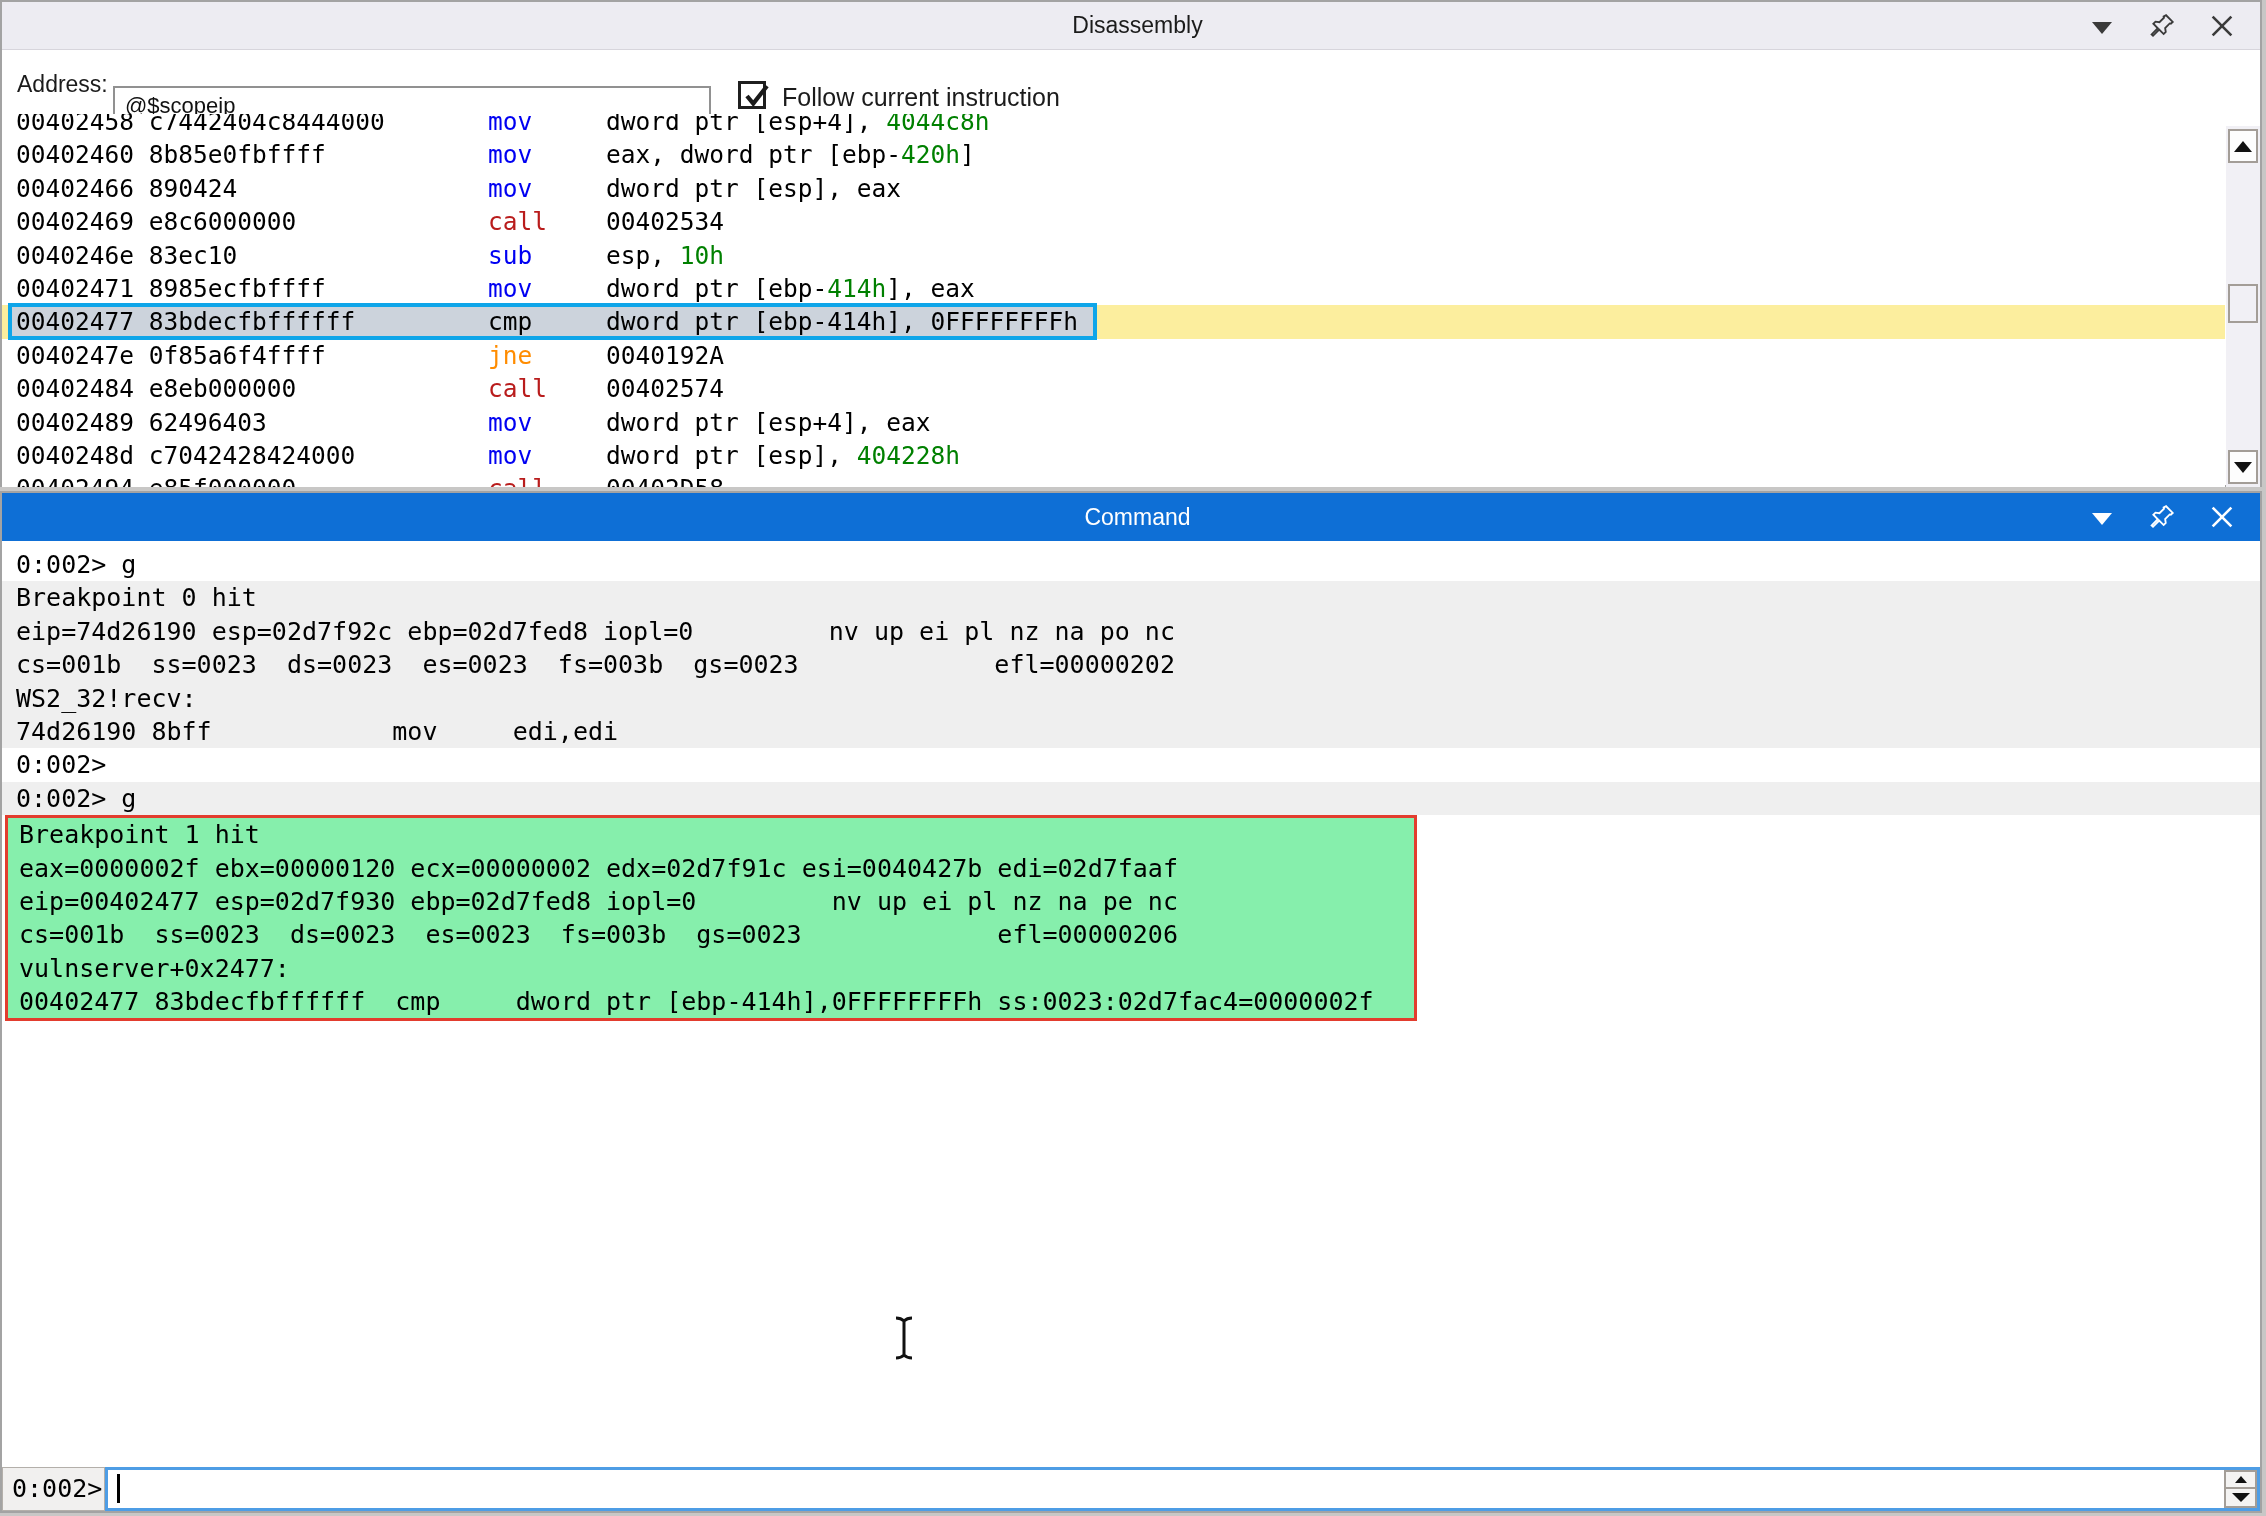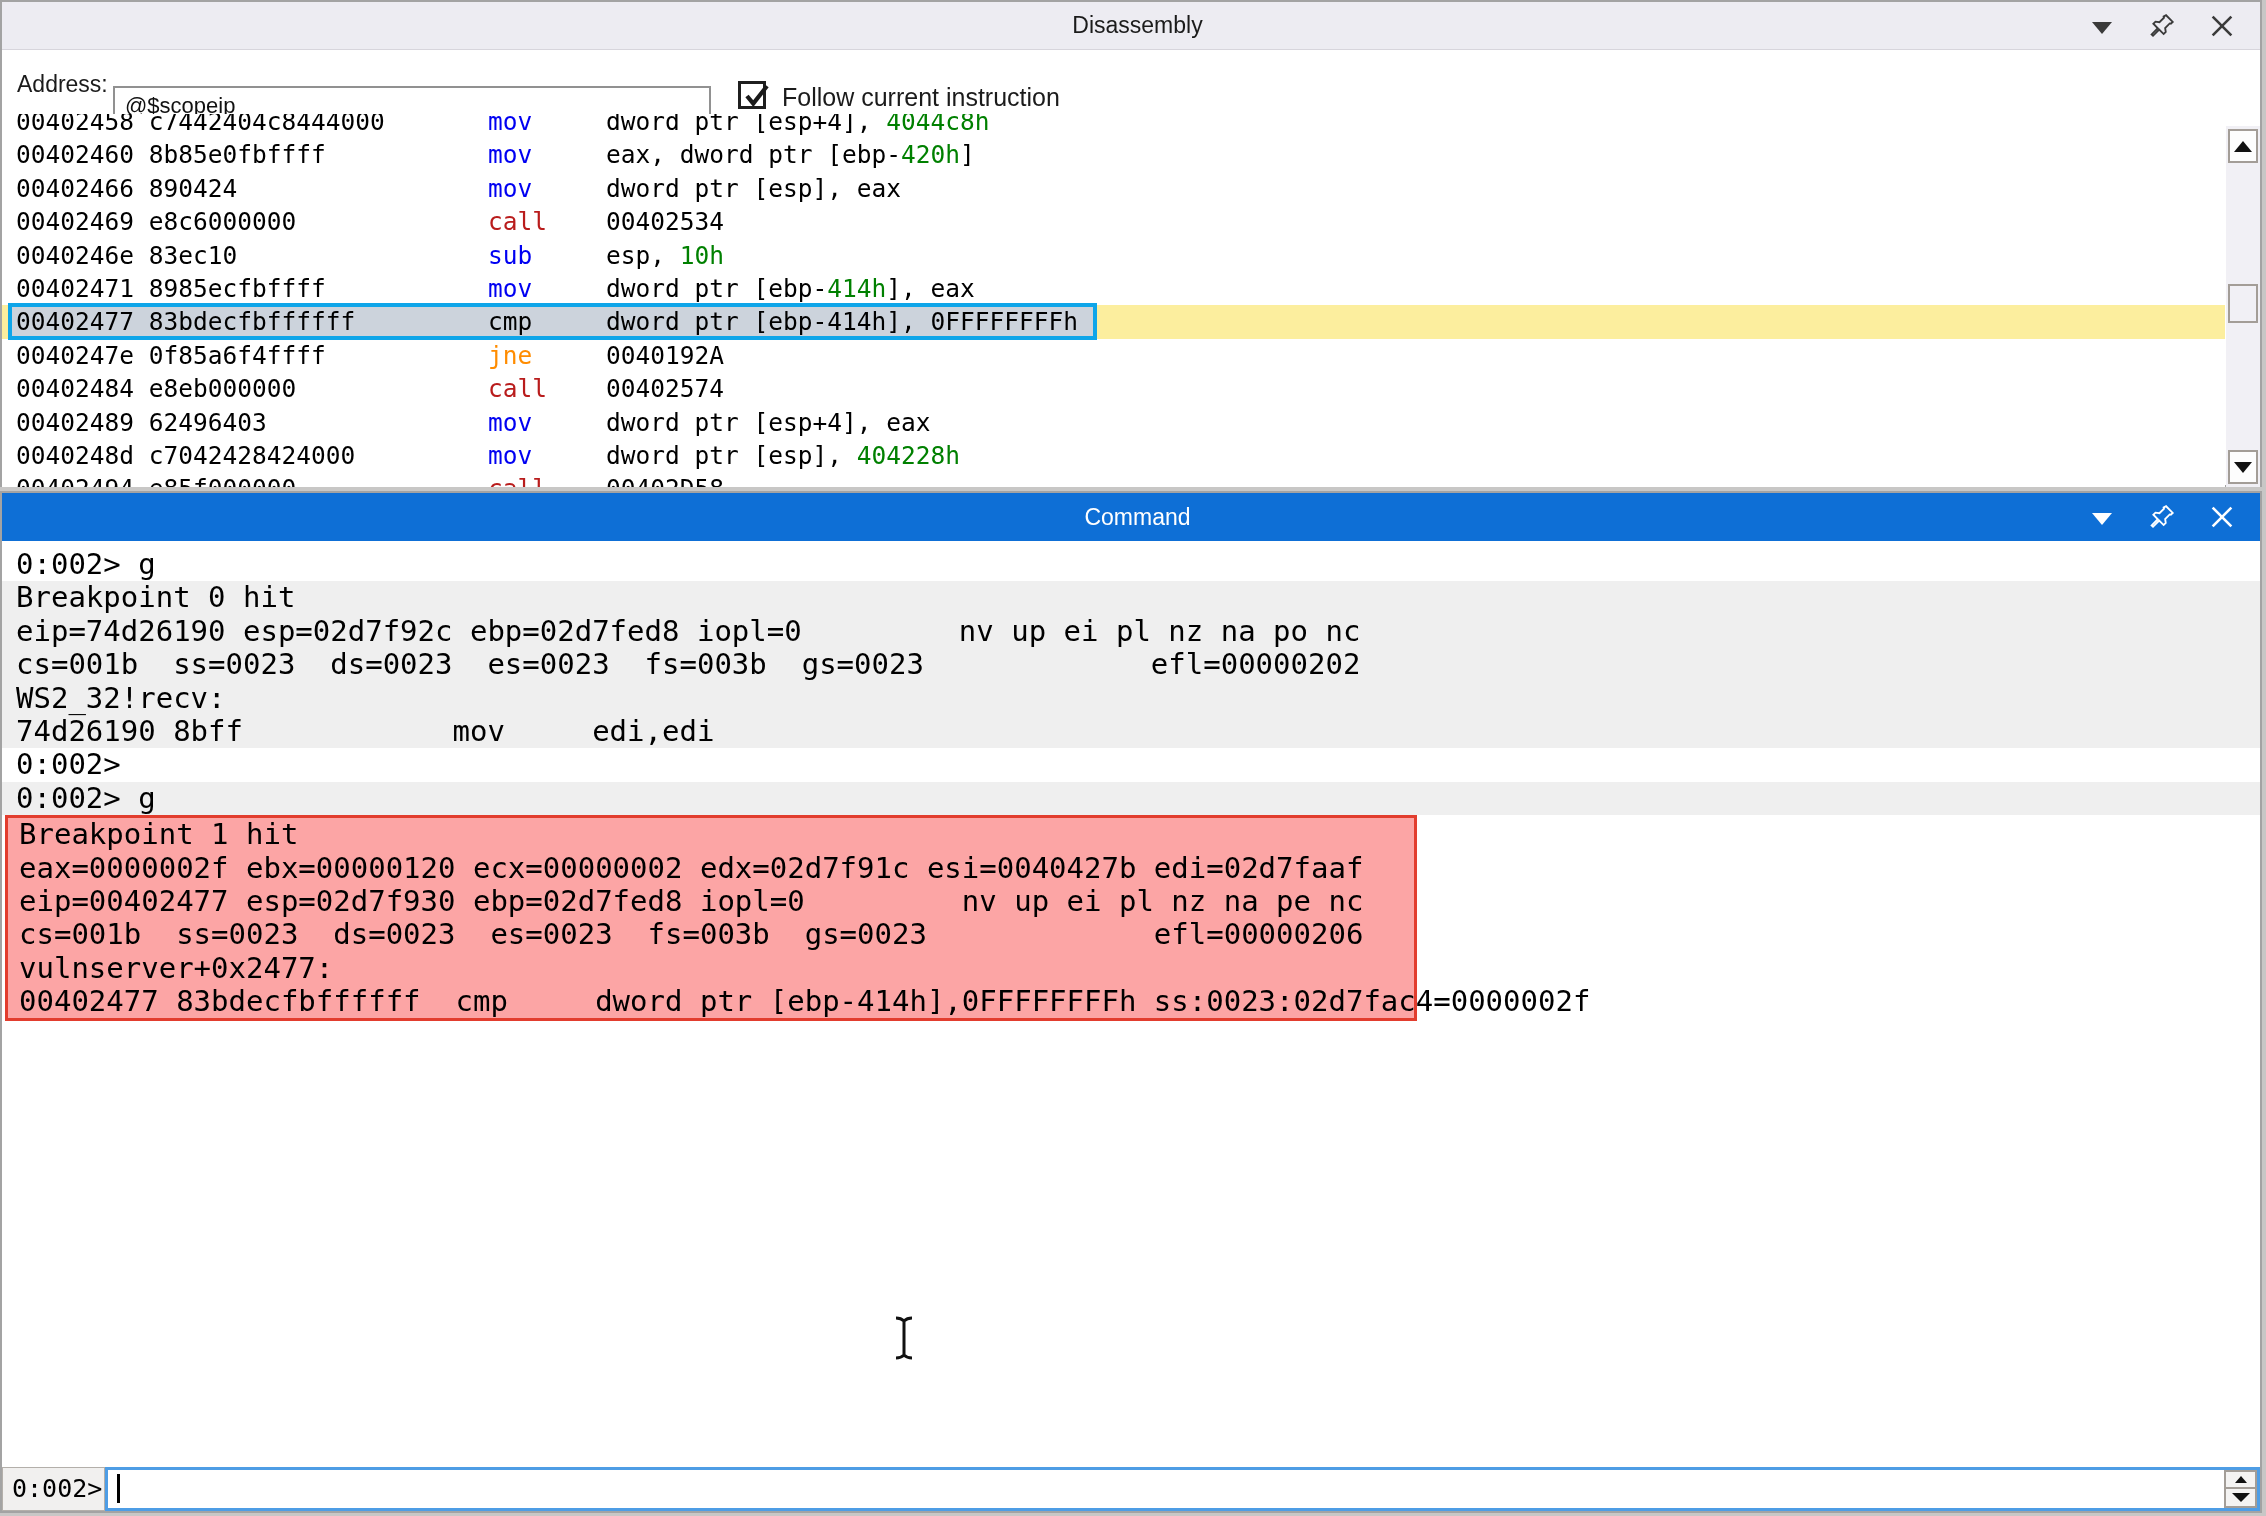--- a/index.html
+++ b/index.html
@@ -81,26 +81,26 @@
   .sbtn { position:absolute; left:2px; width:30px; height:34px; background:#fdfdfd; border:2px solid #a39d97; display:flex; align-items:center; justify-content:center; }
   .sbtn.up { top:3px; } .sbtn.down { bottom:3px; }
   .tri-up { width:0;height:0;border-left:9px solid transparent;border-right:9px solid transparent;border-bottom:11px solid #111; }
   .tri-down { width:0;height:0;border-left:9px solid transparent;border-right:9px solid transparent;border-top:11px solid #111; }
   .sthumb { position:absolute; left:2px; top:158px; width:30px; height:39px; background:#f1f0f5; border:2px solid #a39d97; }
 
   
   .cmd-content {
     position:absolute; top:52px; left:0; right:0; bottom:44px;
     background:#fff; overflow:hidden;
-    font-family:"DejaVu Sans Mono",monospace; font-size:29px; line-height:33.4px;
+    font-family:"DejaVu Sans Mono",monospace; font-size:25px; line-height:33.4px;
   }
   #cmd-lines { padding-top:3px; }
   .cline { white-space:pre; height:33.4px; padding-left:14px; color:#000; }
   .cblock.gray .cline { background:#efefef; }
-  .cblock.boxed { border:3px solid #e23d2e; width:1412px; margin-left:3px; background:#fca5a5; }
+  .cblock.boxed { border:3px solid #e23d2e; width:1412px; margin-left:3px; background:#86efac; }
   .cblock.boxed .cline { padding-left:11px; }
 
   
   .cmd-inputrow { position:absolute; left:0; right:0; bottom:0; height:44px; background:#fff; display:flex; }
   .prompt {
     width:103px; height:100%; background:#f1f0ef; border:1px solid #b3afaa;
     font-family:"DejaVu Sans Mono",monospace; font-size:25px; line-height:41px;
     padding-left:9px; color:#000;
   }
   .cmd-input-wrap { position:relative; flex:1; border:3px solid #4e9de5; background:#fff; }

